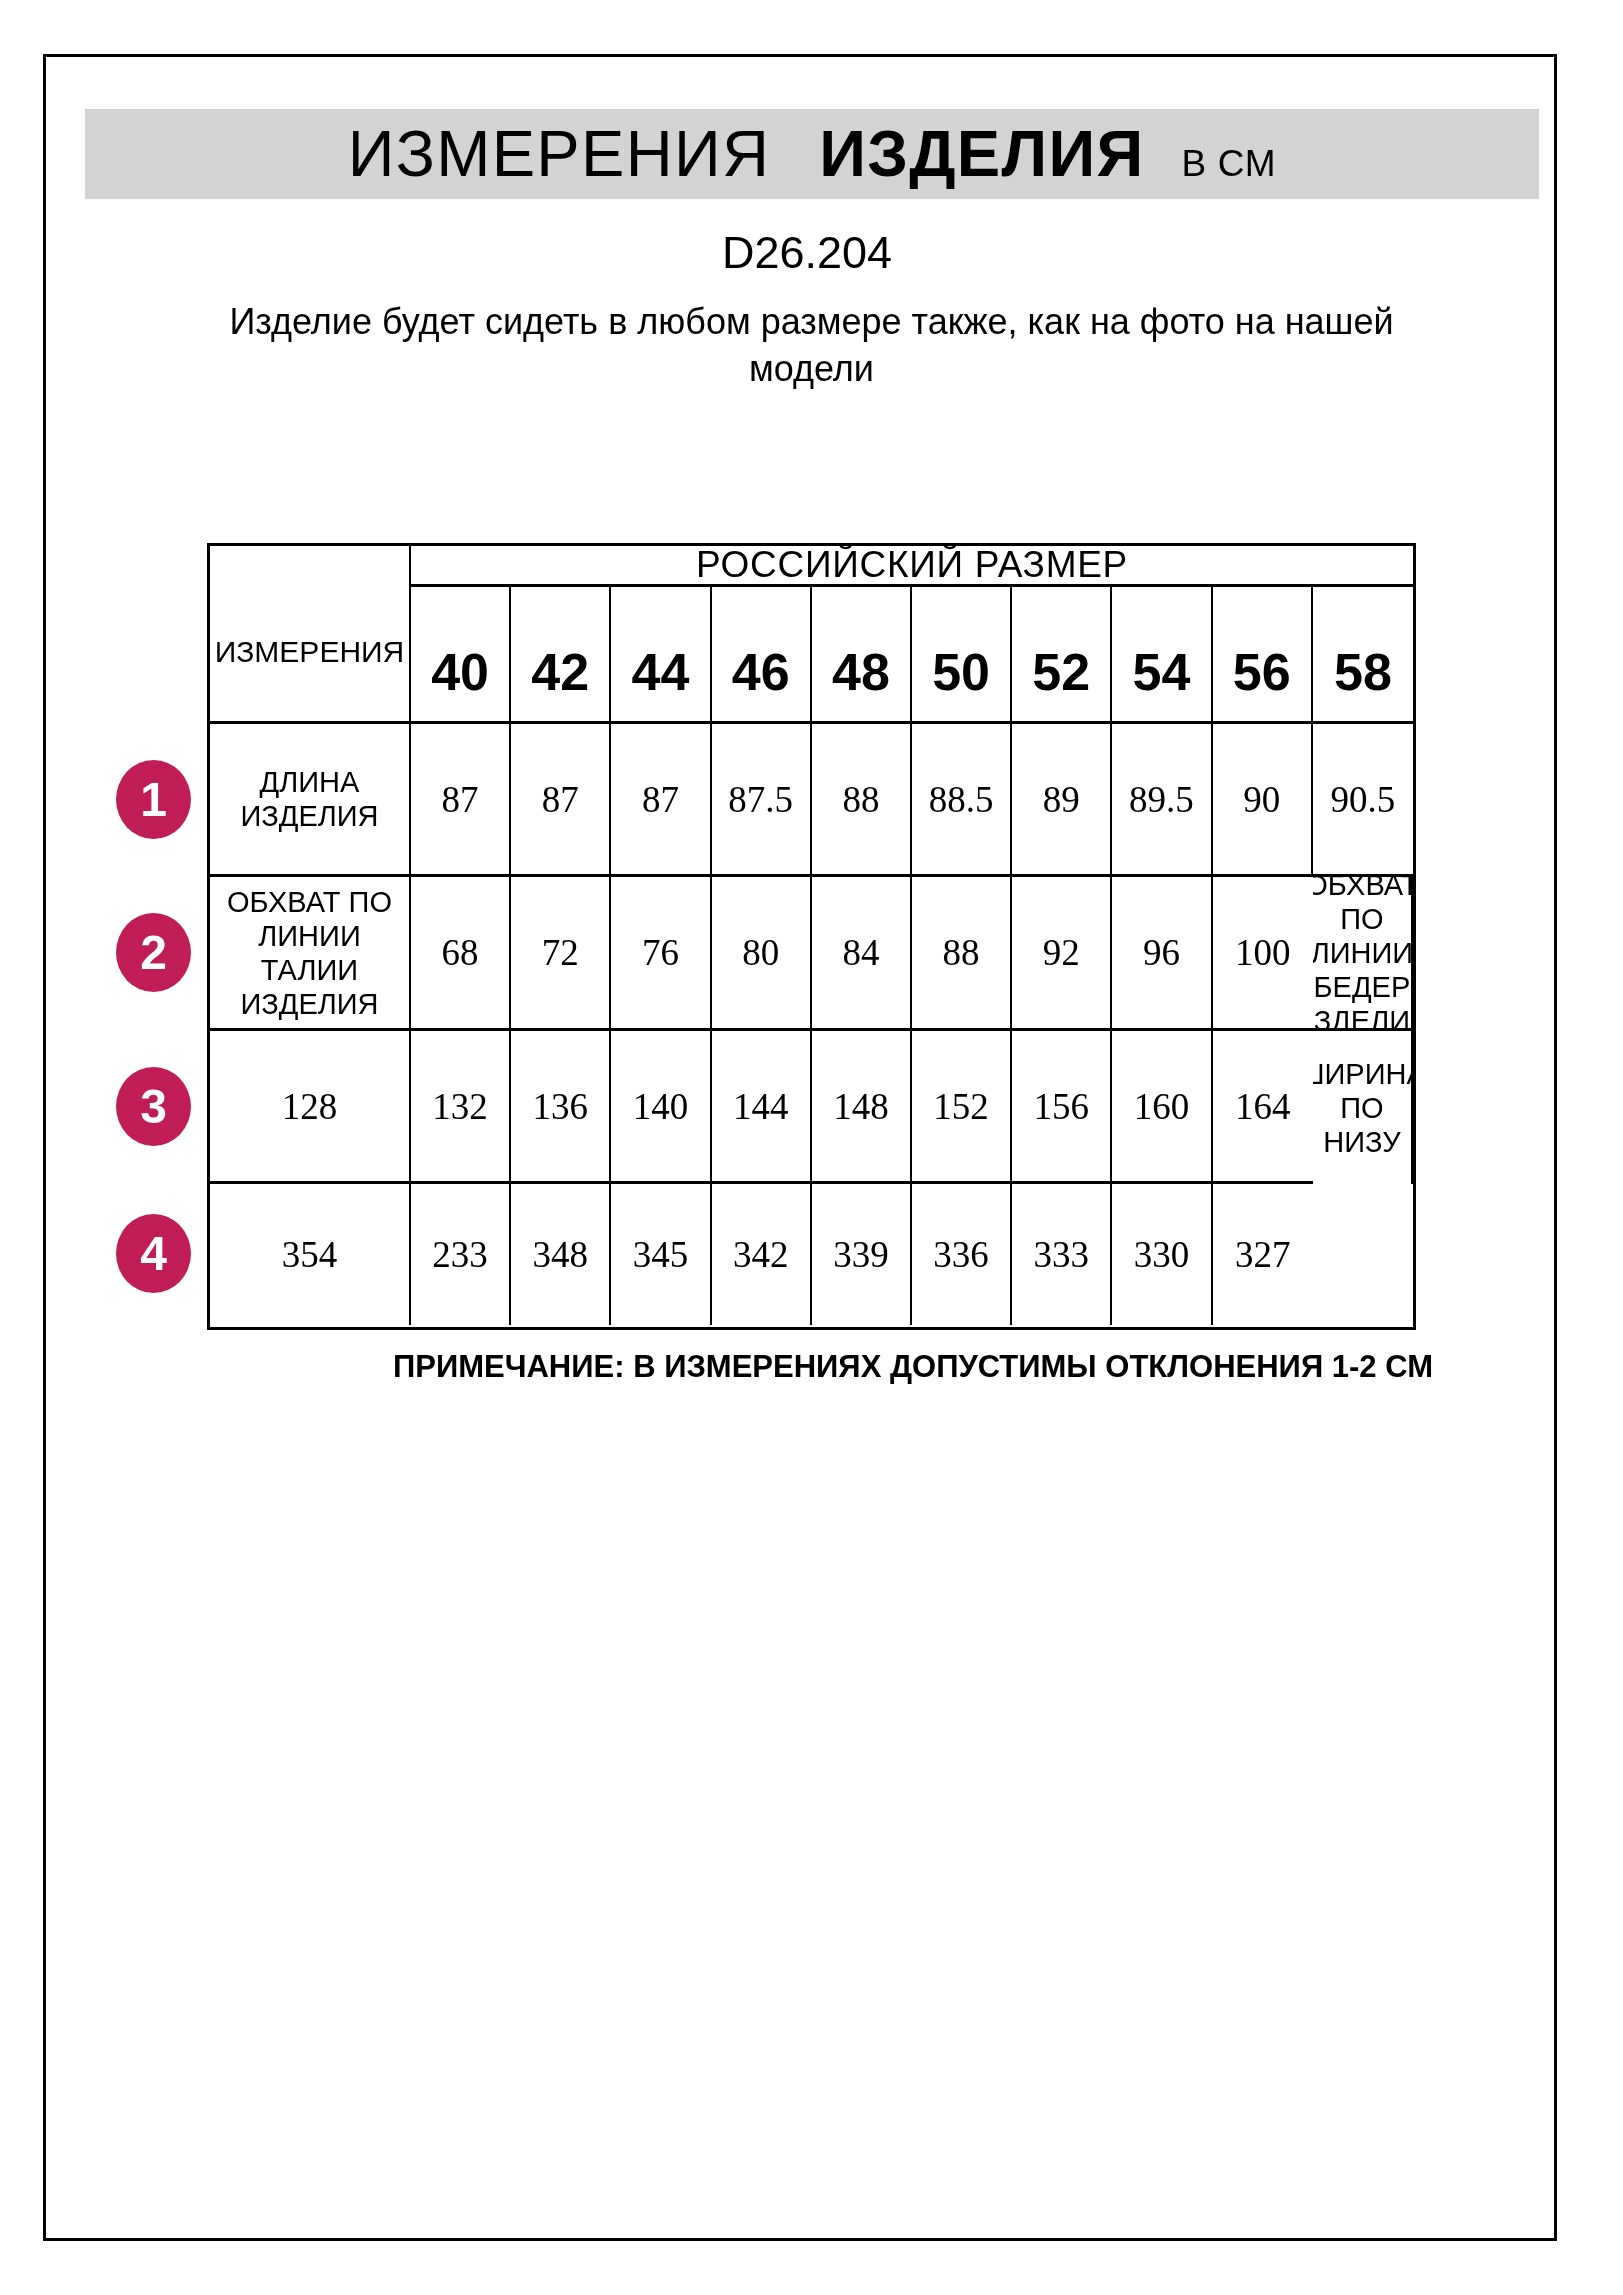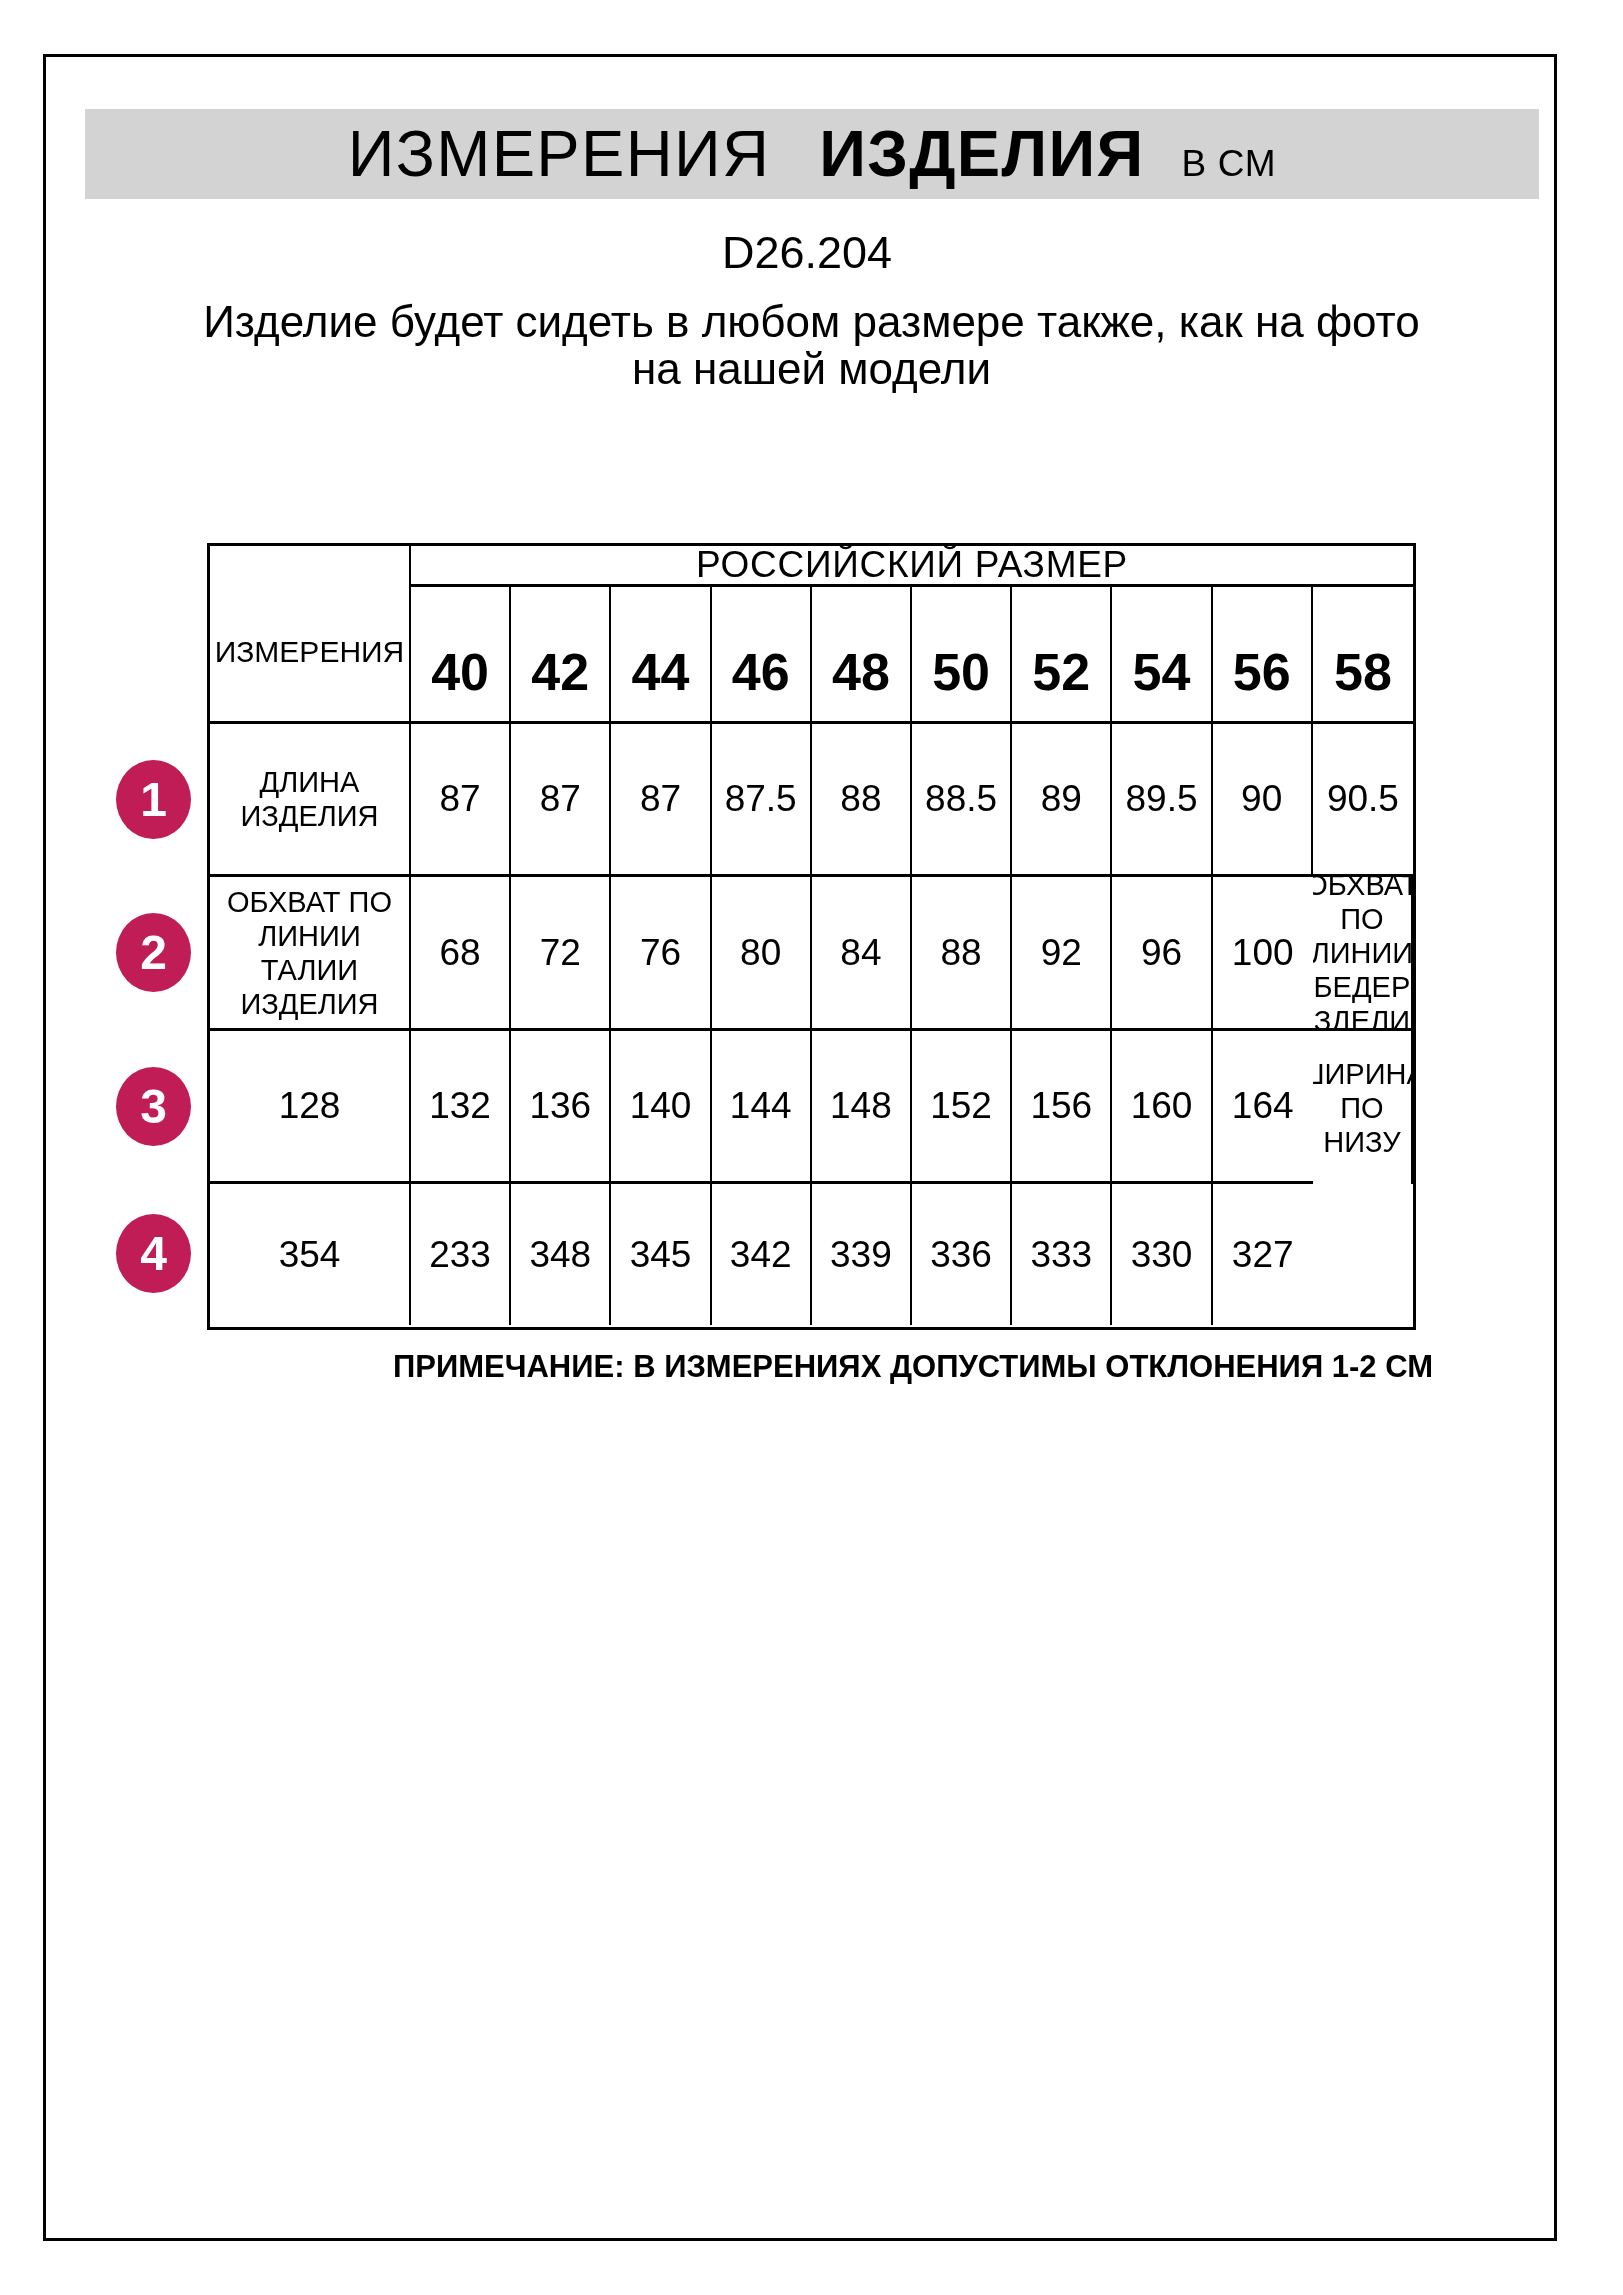--- a/index.html
+++ b/index.html
@@ -35,21 +35,21 @@
     width: 1614px;
     text-align: center;
     font-size: 45px;
     line-height: 46px;
   }
   .subtitle {
     position: absolute;
     left: 190px; top: 298px;
     width: 1243px;
     text-align: center;
-    font-size: 44px;
+    font-size: 36px;
     line-height: 47px;
   }
   .size-table {
     position: absolute;
     left: 207px; top: 543px;
     width: 1203px; height: 781px;
     border: 3.3px solid #000;
     box-sizing: content-box;
     display: grid;
     grid-template-columns: 201px repeat(10, 1fr);
@@ -81,21 +81,21 @@
     font-size: 52px;
     font-weight: bold;
     padding-top: 36px;
   }
   .row-label {
     font-size: 29px;
     line-height: 34px;
     white-space: pre-line;
     padding: 0 6.5px;
   }
-  .value-cell { font-size: 37px; }
+  .value-cell { font-size: 37px; font-family: Liberation Serif, serif; }
   .badge {
     position: absolute;
     left: 116px;
     width: 75px; height: 79px;
     border-radius: 50%;
     background: #c01d56;
     color: #ffffff;
     font-size: 48px;
     font-weight: bold;
     display: flex;

